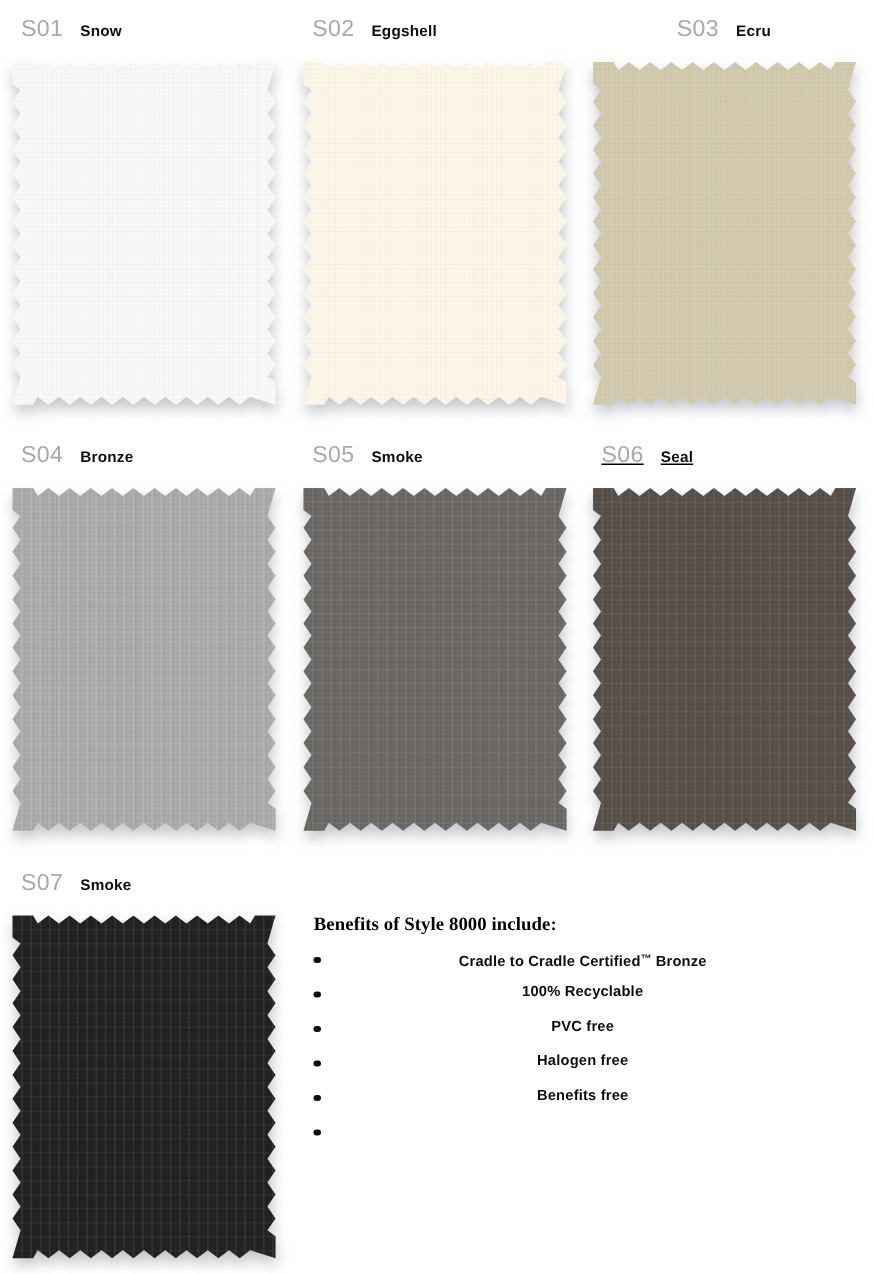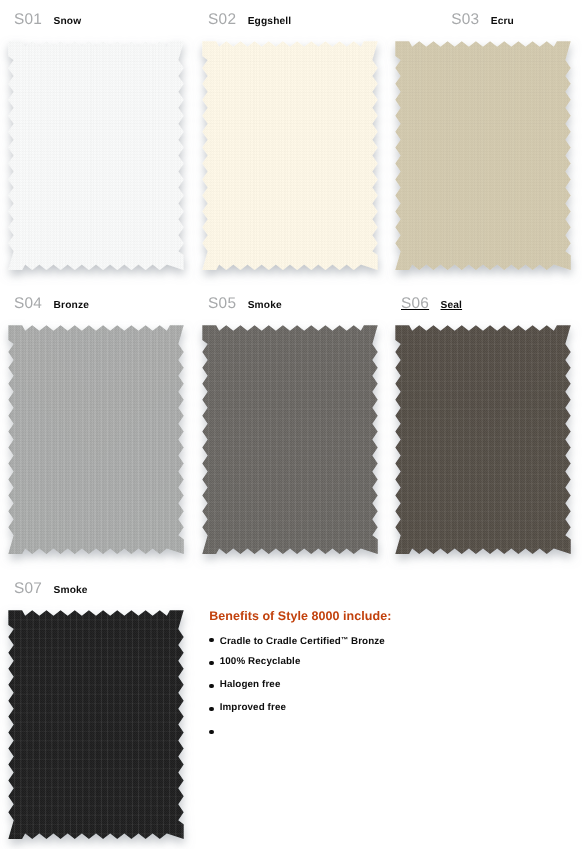--- a/index.html
+++ b/index.html
@@ -15,23 +15,23 @@
   .swatch-cell{position:absolute;}
   .label-row{position:absolute;white-space:nowrap;line-height:16px;}
   .code{font-size:15.4px;color:#a7a9ab;letter-spacing:0.25px;font-weight:400;}
   .name{font-size:10.2px;font-weight:bold;color:#0d0d0d;letter-spacing:0.15px;
         position:relative;top:0.7px;padding-left:11.4px;}
 
   .swatch{position:absolute;}
   .swatch svg{display:block;overflow:visible;}
 
   .benefits{position:absolute;}
-  .ben-title{font-size:12.5px;font-weight:bold;color:#c2410c;letter-spacing:0.05px;
-             line-height:14px;}
-  .ben-list{list-style:none;margin:12px;padding:0;}
+  .ben-title{font-size:12.5px;font-weight:bold;color:#000000;letter-spacing:0.05px;
+             line-height:14px;font-family:Liberation Serif, serif;}
+  .ben-list{list-style:none;margin:12px;padding:0;text-align:center;}
   .ben-list li{font-size:9.8px;font-weight:bold;color:#0d0d0d;position:relative;
                padding-left:12.5px;height:22.95px;line-height:13px;letter-spacing:0.12px;}
   .bullet{position:absolute;left:2.1px;top:5.6px;width:4.3px;height:4.3px;
            border-radius:50%;background:#0d0d0d;font-size:0;line-height:0;}
   sup.tm{font-size:7.2px;vertical-align:2.4px;letter-spacing:0;font-weight:bold;}
 </style>
 </head>
 <body>
 
 <div class="page">
@@ -1737,18 +1737,19 @@
           </svg>
         </div>
       </div>
     </div>
 
   <div class="benefits" style="left:209.2px; top:608.5px; width:360px;">
     <div class="ben-title">Benefits of Style 8000 include:</div>
     <ul class="ben-list" id="ben-list" style="margin-top:10px;margin-left:-2px;">
         <li><span class="bullet">•</span><span>Cradle to Cradle Certified<sup class="tm">™</sup> Bronze</span></li>
         <li><span class="bullet">•</span><span>100% Recyclable</span></li>
+        <li><span class="bullet">•</span><span>PVC free</span></li>
         <li><span class="bullet">•</span><span>Halogen free</span></li>
-        <li><span class="bullet">•</span><span>Improved free</span></li>
+        <li><span class="bullet">•</span><span>Benefits free</span></li>
         <li><span class="bullet">•</span></li>
       </ul>
   </div>
 </div>
 
 </body></html>

